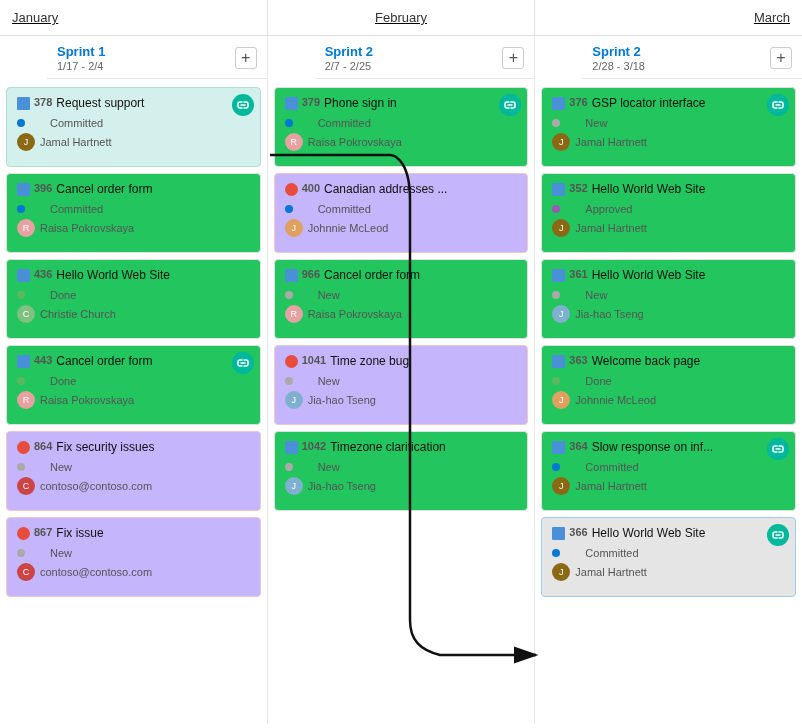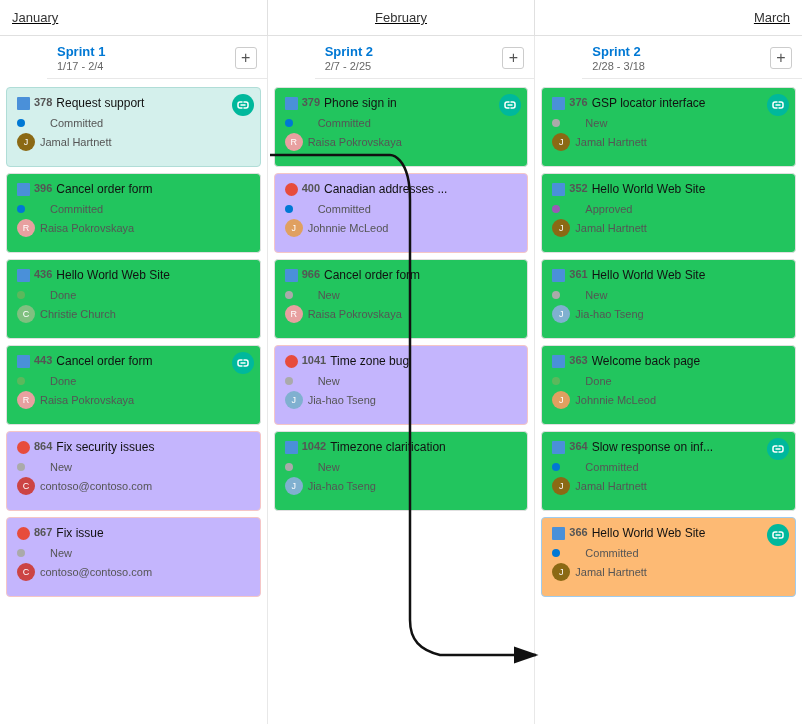--- a/index.html
+++ b/index.html
@@ -97,21 +97,21 @@
       padding: 8px 10px;
       position: relative;
       min-height: 80px;
     }
 
     .card.highlight-teal {
       background: #d4f0ec;
       border-color: #b0ddd7;
     }
     .card.highlight-blue {
-      background: #fdba74;
+      background: #e5e5e5;
       border-color: #a0ccee;
     }
     .card.highlight-pink {
       background: #c4b5fd;
       border-color: #f5c6c6;
     }
 
     .card-top {
       display: flex;
       align-items: flex-start;

